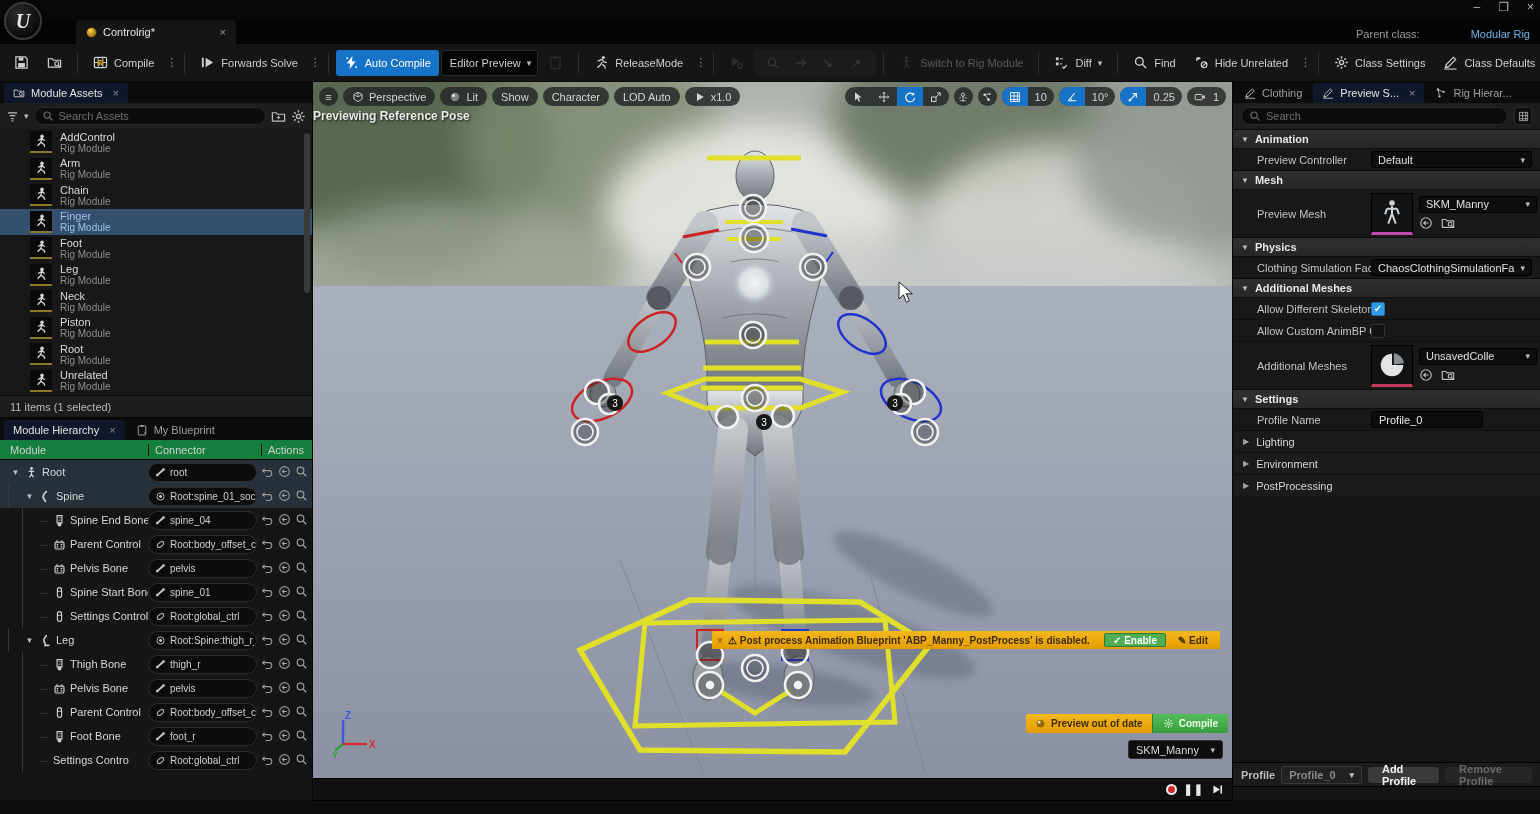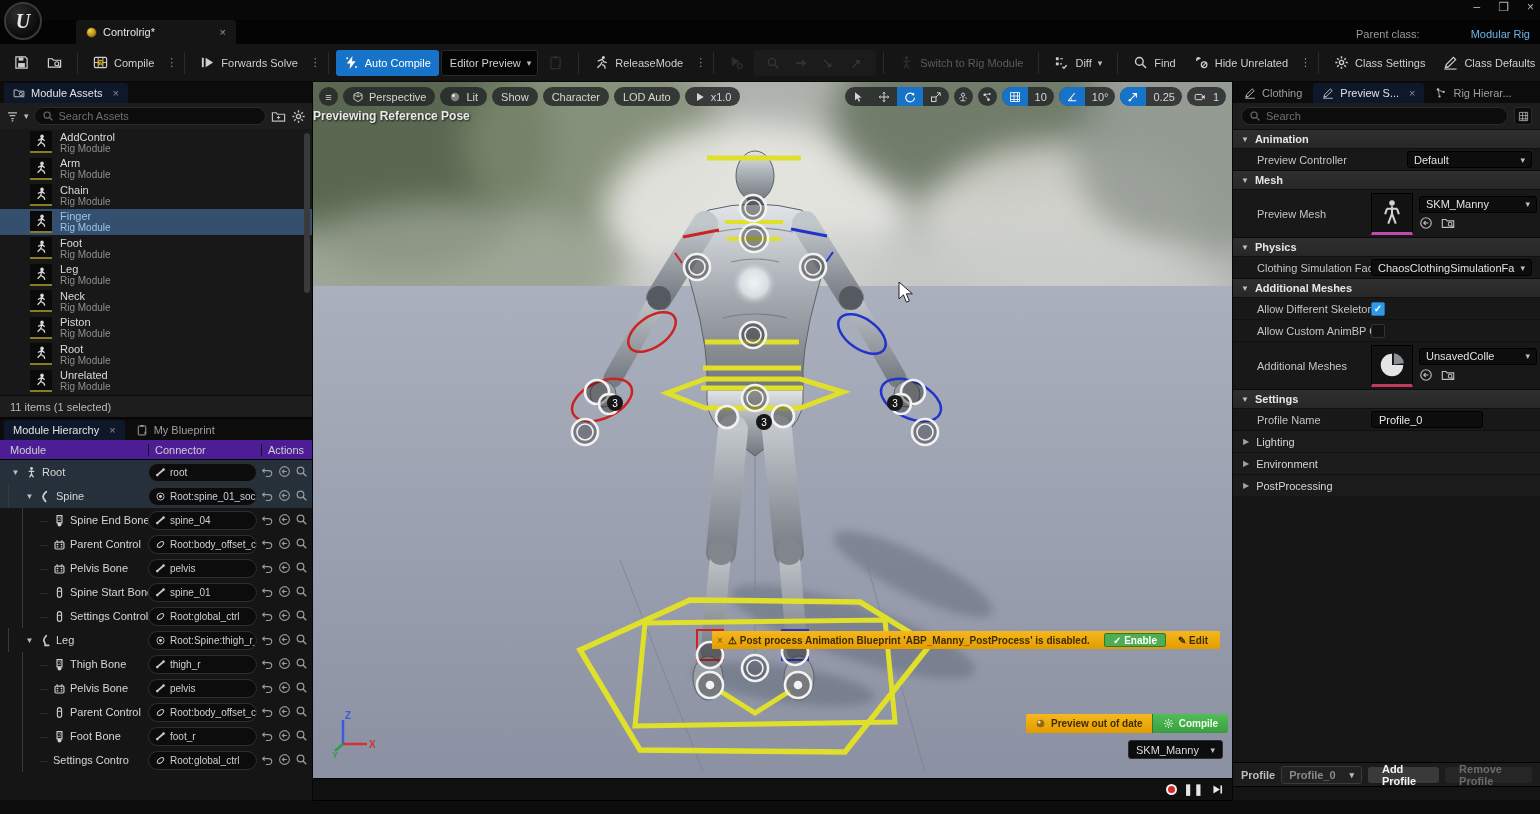--- a/index.html
+++ b/index.html
@@ -61,21 +61,21 @@
   .asset-item .thumb { width:22px; height:22px; background:#0a0a0a; border-bottom:2px solid #8a7a2a; display:flex; align-items:center; justify-content:center; flex:none; }
   .asset-item .nm { color:#dadada; line-height:12px; }
   .asset-item .ty { color:#8f8f8f; font-size:10px; line-height:11px; }
   .asset-item.selected { background:#35506e; }
   .asset-item.selected .nm, .asset-item.selected .ty { color:#9cc4e8; }
   .assets-scroll { position:absolute; right:2px; top:4px; width:6px; height:160px; background:#3a3a3a; border-radius:3px; }
   .assets-status { height:22px; background:#1d1d1d; border-top:1px solid #0a0a0a; display:flex; align-items:center; padding:0 10px; color:#b9b9b9; flex:none; }
 
   
   .hier { flex:1; display:flex; flex-direction:column; overflow:hidden; border-top:2px solid #060606; }
-  .hier-cols { height:20px; background:#4c1d95; border-bottom:1px solid #000; display:flex; align-items:center; color:#cfcfcf; flex:none; }
+  .hier-cols { height:20px; background:#15803d; border-bottom:1px solid #000; display:flex; align-items:center; color:#cfcfcf; flex:none; }
   .hier-cols .c1 { width:148px; padding-left:10px; }
   .hier-cols .c2 { width:113px; border-left:1px solid #141414; padding-left:6px; }
   .hier-cols .c3 { flex:1; border-left:1px solid #141414; padding-left:6px; }
   .hier-rows { flex:1; overflow:hidden; background:#151515; }
   .h-row { height:24px; display:flex; align-items:center; }
   .h-row.hl { background:#26303b; }
   .h-mod { width:148px; display:flex; align-items:center; gap:4px; overflow:hidden; flex:none; }
   .h-mod .lbl { color:#d6d6d6; white-space:nowrap; }
   .h-conn { width:113px; flex:none; }
   .conn-pill { height:19px; margin-right:4px; background:#0c0c0c; border:1px solid #2e2e2e; border-radius:10px; display:flex; align-items:center; gap:4px; padding:0 6px; overflow:hidden; }
@@ -1409,21 +1409,21 @@
         </span>
       </div>
       <div class="dt-body" id="dt-body">
           <div class="cat-row">
             <span class="ar">▼</span>
             <span>Animation</span>
           </div>
           <div class="d-row">
             <div class="dl">Preview Controller</div>
             <div class="dc">
-              <span class="dd" style="flex: 1 1 0%; margin-left: 36px;">
+              <span class="dd" style="flex: 1 1 0%;">
                 <span>Default</span>
                 <span class="chev">▾</span>
               </span>
             </div>
           </div>
           <div class="cat-row">
             <span class="ar">▼</span>
             <span>Mesh</span>
           </div>
           <div class="d-row tall">

